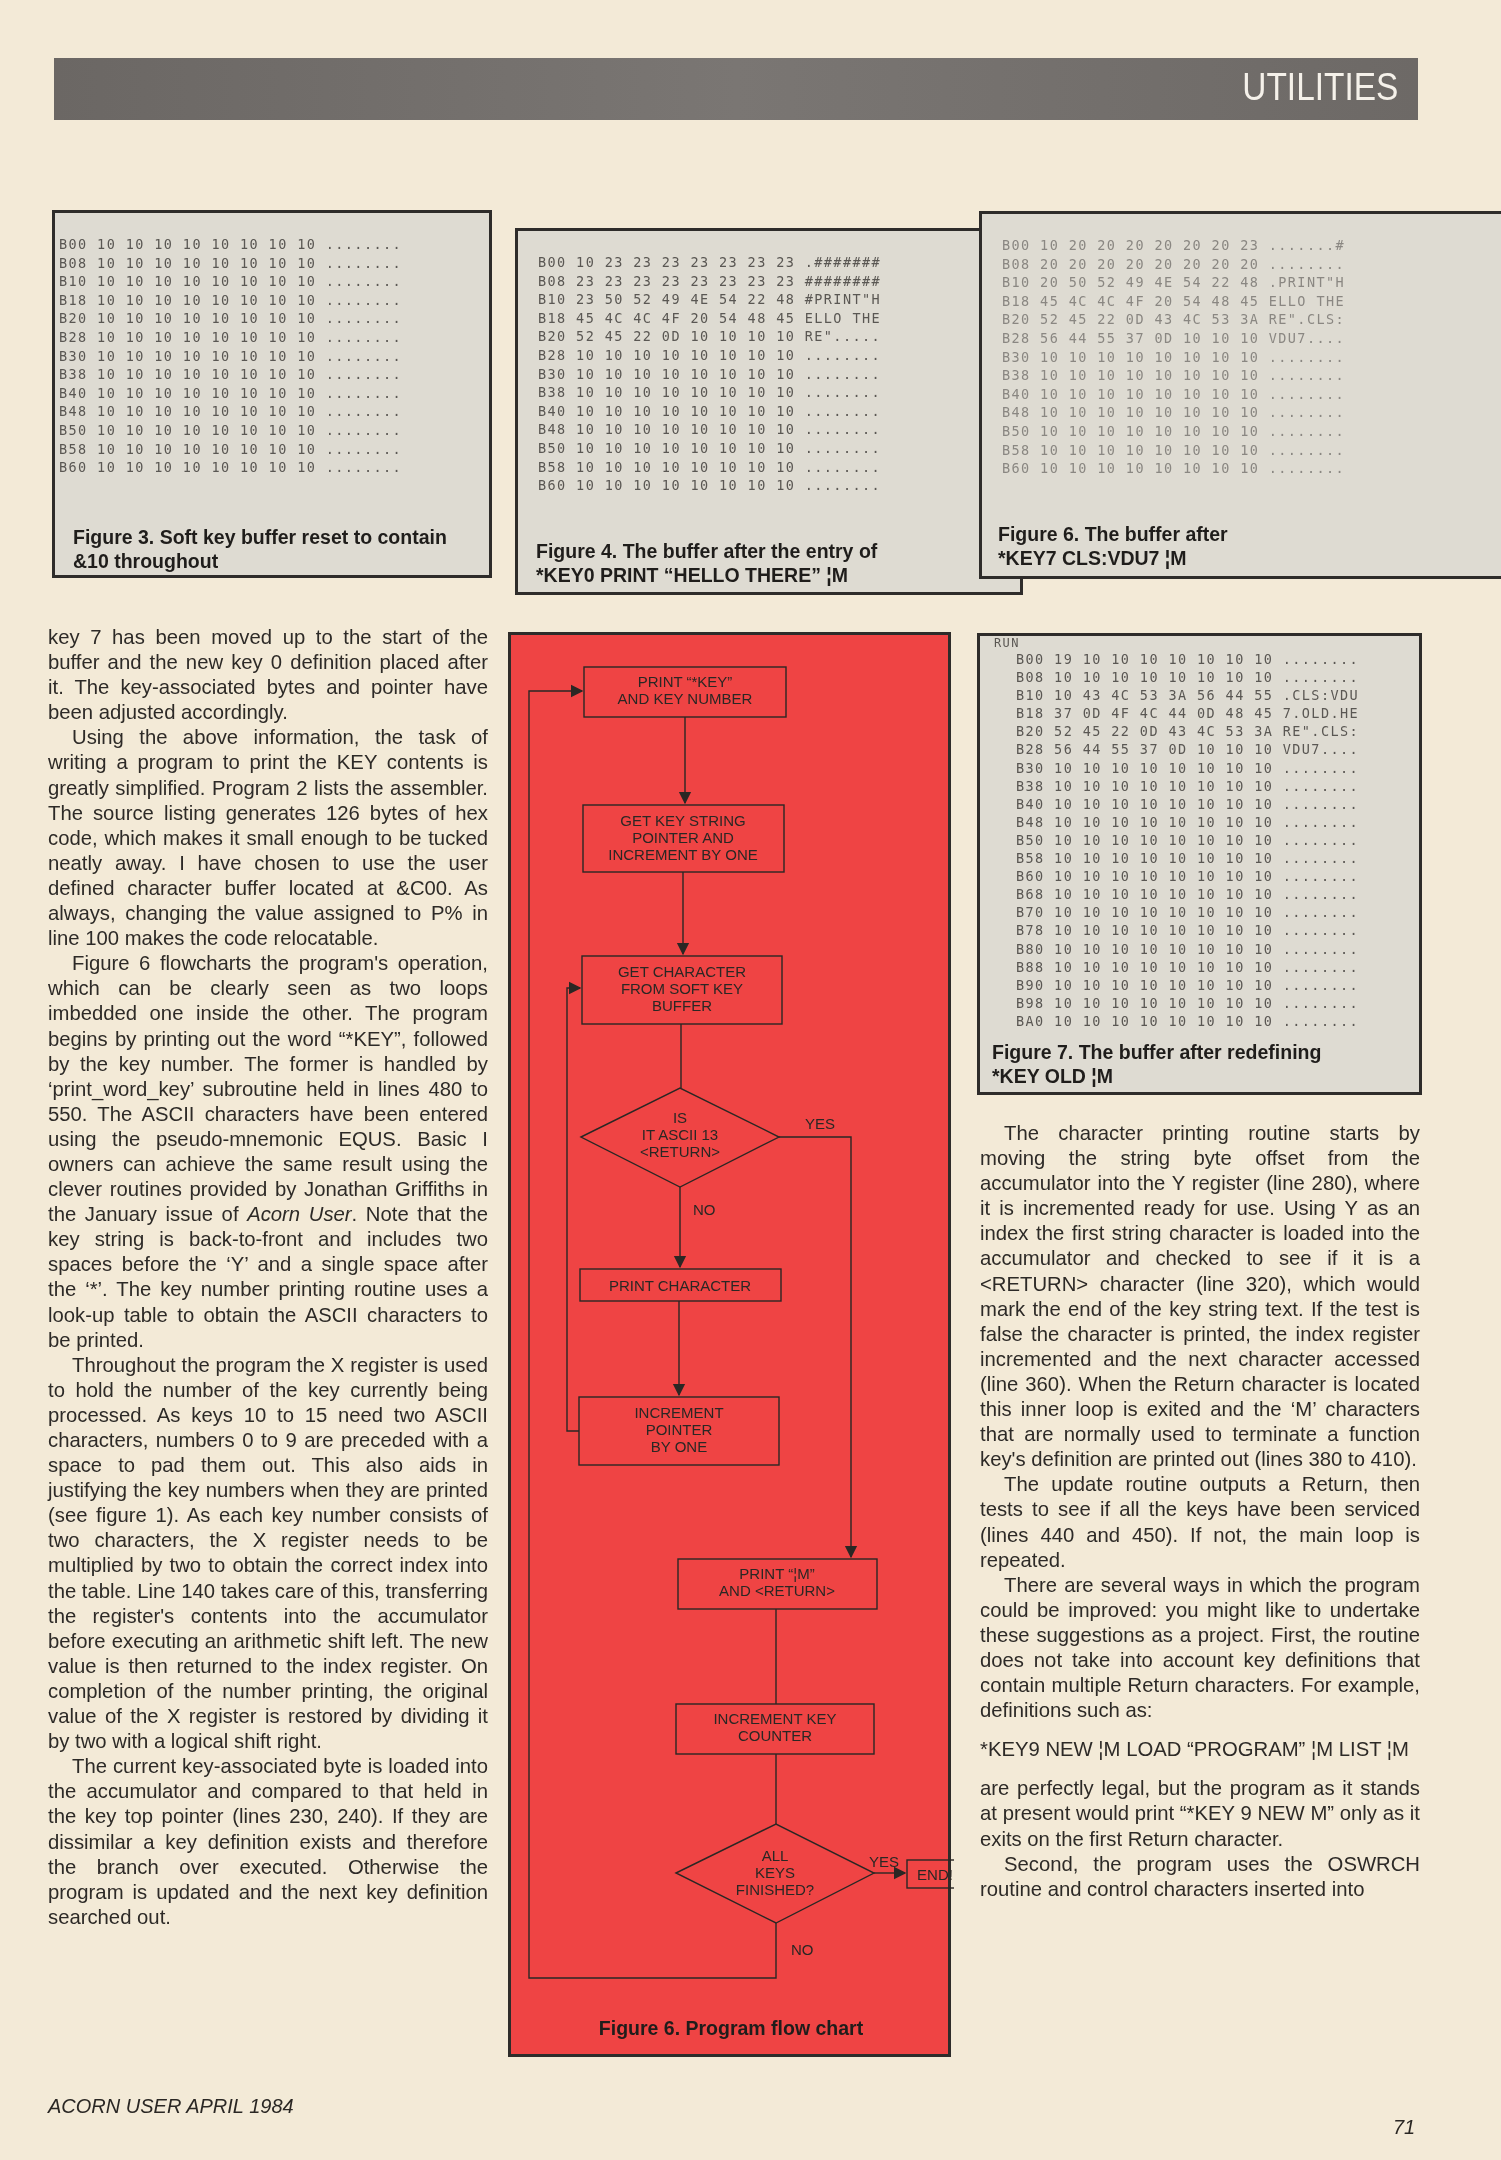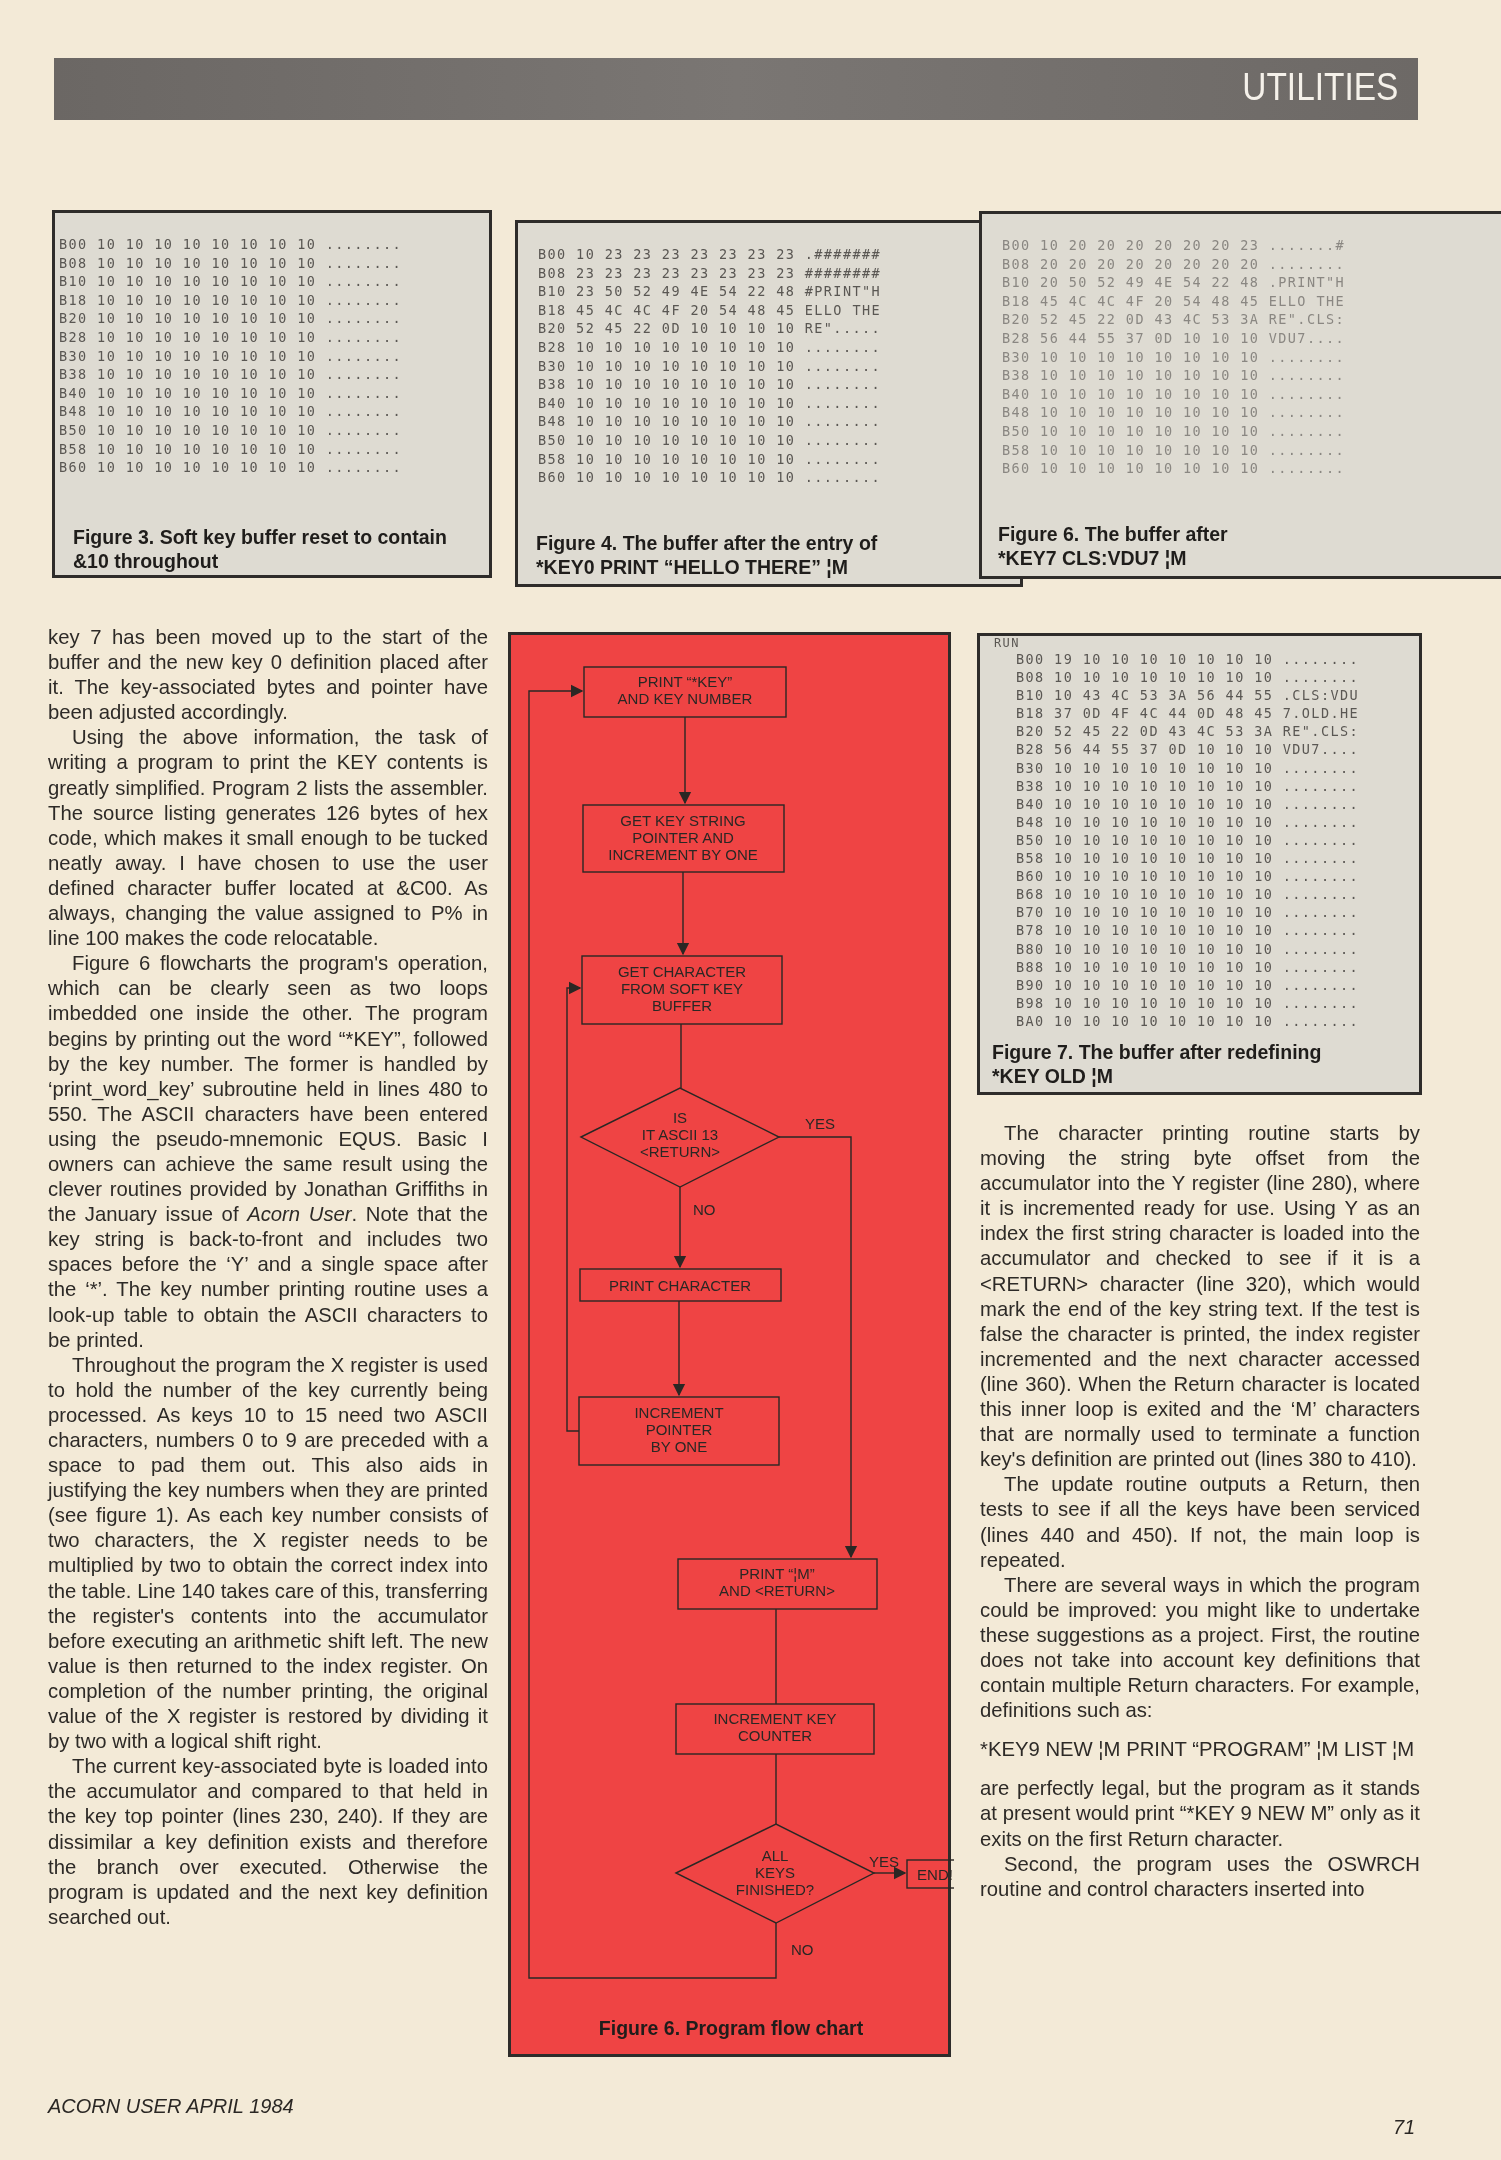--- a/index.html
+++ b/index.html
@@ -58,21 +58,21 @@
 </div>
 
 <div class="fig" style="left:52px; top:210px; width:440px; height:368px;">
   <div class="dump" style="position:absolute; left:4px; top:22px;"><div>B00 10 10 10 10 10 10 10 10 ........</div><div>B08 10 10 10 10 10 10 10 10 ........</div><div>B10 10 10 10 10 10 10 10 10 ........</div><div>B18 10 10 10 10 10 10 10 10 ........</div><div>B20 10 10 10 10 10 10 10 10 ........</div><div>B28 10 10 10 10 10 10 10 10 ........</div><div>B30 10 10 10 10 10 10 10 10 ........</div><div>B38 10 10 10 10 10 10 10 10 ........</div><div>B40 10 10 10 10 10 10 10 10 ........</div><div>B48 10 10 10 10 10 10 10 10 ........</div><div>B50 10 10 10 10 10 10 10 10 ........</div><div>B58 10 10 10 10 10 10 10 10 ........</div><div>B60 10 10 10 10 10 10 10 10 ........</div></div>
   <div class="fig-caption" style="left:18px; top:312px;">
     <div>Figure 3. Soft key buffer reset to contain</div>
     <div>&amp;10 throughout</div>
   </div>
 </div>
 
-<div class="fig" style="left:515px; top:220px; width:508px; height:367px;">
+<div class="fig" style="left:515px; top:228px; width:508px; height:367px;">
   <div class="dump" style="position:absolute; left:20px; top:22px;"><div>B00 10 23 23 23 23 23 23 23 .#######</div><div>B08 23 23 23 23 23 23 23 23 ########</div><div>B10 23 50 52 49 4E 54 22 48 #PRINT"H</div><div>B18 45 4C 4C 4F 20 54 48 45 ELLO THE</div><div>B20 52 45 22 0D 10 10 10 10 RE".....</div><div>B28 10 10 10 10 10 10 10 10 ........</div><div>B30 10 10 10 10 10 10 10 10 ........</div><div>B38 10 10 10 10 10 10 10 10 ........</div><div>B40 10 10 10 10 10 10 10 10 ........</div><div>B48 10 10 10 10 10 10 10 10 ........</div><div>B50 10 10 10 10 10 10 10 10 ........</div><div>B58 10 10 10 10 10 10 10 10 ........</div><div>B60 10 10 10 10 10 10 10 10 ........</div></div>
   <div class="fig-caption" style="left:18px; top:308px;">
     <div>Figure 4. The buffer after the entry of</div>
     <div>*KEY0 PRINT “HELLO THERE” ¦M</div>
   </div>
 </div>
 
 <div class="fig" style="left:979px; top:211px; width:536px; height:368px;">
   <div class="dump" style="position:absolute; left:20px; top:22px; color:#8a8782;"><div>B00 10 20 20 20 20 20 20 23 .......#</div><div>B08 20 20 20 20 20 20 20 20 ........</div><div>B10 20 50 52 49 4E 54 22 48 .PRINT"H</div><div>B18 45 4C 4C 4F 20 54 48 45 ELLO THE</div><div>B20 52 45 22 0D 43 4C 53 3A RE".CLS:</div><div>B28 56 44 55 37 0D 10 10 10 VDU7....</div><div>B30 10 10 10 10 10 10 10 10 ........</div><div>B38 10 10 10 10 10 10 10 10 ........</div><div>B40 10 10 10 10 10 10 10 10 ........</div><div>B48 10 10 10 10 10 10 10 10 ........</div><div>B50 10 10 10 10 10 10 10 10 ........</div><div>B58 10 10 10 10 10 10 10 10 ........</div><div>B60 10 10 10 10 10 10 10 10 ........</div></div>
   <div class="fig-caption" style="left:16px; top:308px;">
@@ -154,19 +154,19 @@
       <text x="280" y="1320">NO</text>
     </g>
     <text x="220" y="1400" text-anchor="middle" style="font-family:'Liberation Sans',sans-serif; font-weight:bold; font-size:19.5px; fill:#1f1d1b;">Figure 6. Program flow chart</text>
   </svg>
 </div>
 
 <div class="col" style="left:980px; top:1121px; width:440px;">
   <p class="ind">The character printing routine starts by moving the string byte offset from the accumulator into the Y register (line 280), where it is incremented ready for use. Using Y as an index the first string character is loaded into the accumulator and checked to see if it is a &lt;RETURN&gt; character (line 320), which would mark the end of the key string text. If the test is false the character is printed, the index register incremented and the next character accessed (line 360). When the Return character is located this inner loop is exited and the ‘M’ characters that are normally used to terminate a function key's definition are printed out (lines 380 to 410).</p>
   <p class="ind">The update routine outputs a Return, then tests to see if all the keys have been serviced (lines 440 and 450). If not, the main loop is repeated.</p>
   <p class="ind">There are several ways in which the program could be improved: you might like to undertake these suggestions as a project. First, the routine does not take into account key definitions that contain multiple Return characters. For example, definitions such as:</p>
-  <p class="gap">*KEY9 NEW ¦M PRINT “PROGRAM” ¦M LIST ¦M</p>
+  <p class="gap">*KEY9 NEW ¦M LOAD “PROGRAM” ¦M LIST ¦M</p>
   <p>are perfectly legal, but the program as it stands at present would print “*KEY 9 NEW M” only as it exits on the first Return character.</p>
   <p class="ind">Second, the program uses the OSWRCH routine and control characters inserted into</p>
 </div>
 
 <div class="footer-left">ACORN USER APRIL 1984</div>
 <div class="footer-right">71</div>
 
 </body></html>

